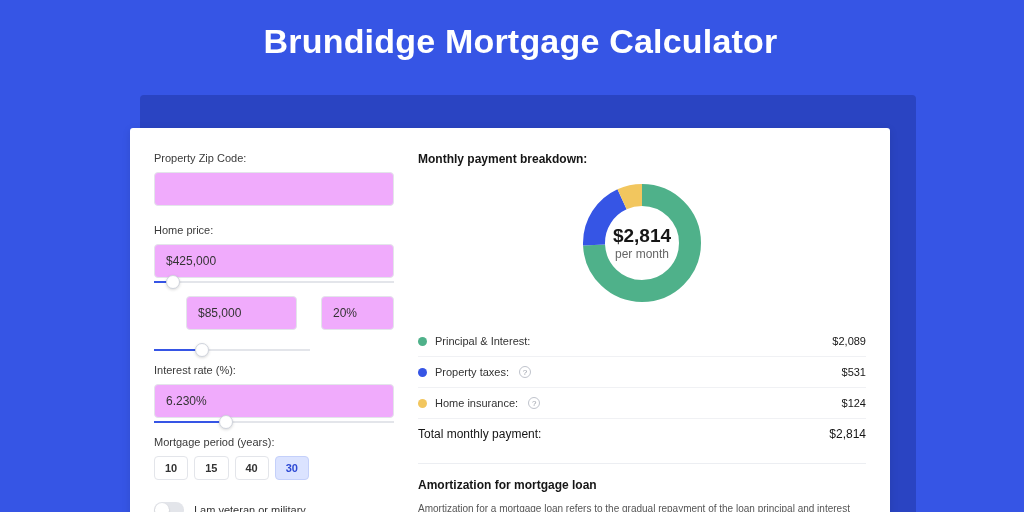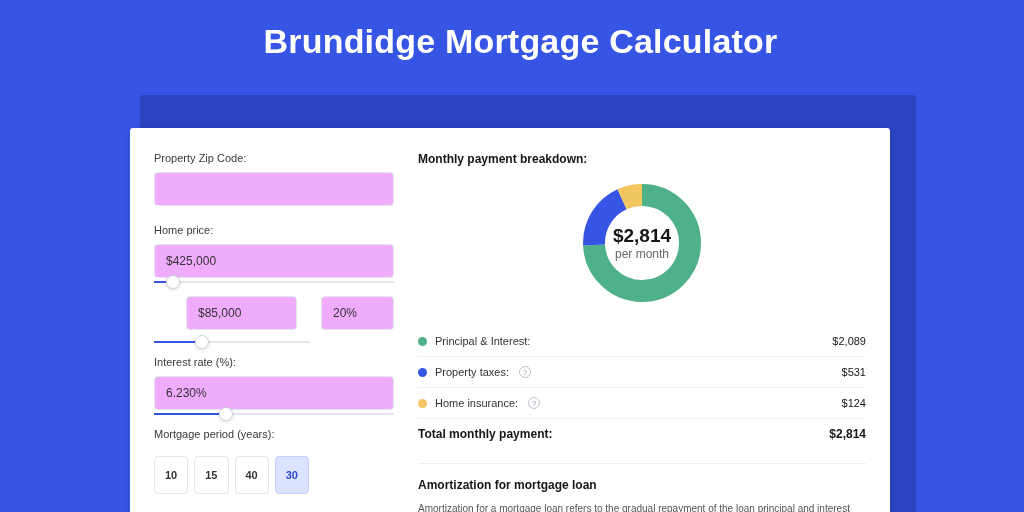--- a/index.html
+++ b/index.html
@@ -78,34 +78,33 @@
     position: absolute;
     bottom: -11px;
     width: 14px;
     height: 14px;
     border-radius: 50%;
     background: #fff;
     border: 1px solid #d0d4dd;
     box-shadow: 0 1px 3px rgba(0,0,0,0.15);
   }
   .dp-row { display: flex; gap: 8px; }
-  .dp-row .input-wrap:first-child { flex: 1; margin-bottom: 8px; padding-left: 32px; }
-  .dp-row .input-wrap:last-child { width: 89px; margin-bottom: 0; padding-left: 16px; }
+  .dp-row .input-wrap:first-child { flex: 1; margin-bottom: 0; padding-left: 32px; }
+  .dp-row .input-wrap:last-child { width: 89px; margin-bottom: 16px; padding-left: 16px; }
   .dp-group { margin-bottom: 18px; position: relative; }
   .period-row { display: flex; gap: 6px; }
   .period-btn {
     border: 1px solid #e3e5ea;
     border-radius: 4px;
-    padding: 12px 10px;
+    padding: 5px 10px;
     font-size: 11px;
     font-weight: 600;
     color: #333;
     background: #fff;
     cursor: pointer;
-    margin-top: 8px;
   }
   .period-btn.active {
     background: #dbe3ff;
     border-color: #c4d0fa;
     color: #2d49d4;
   }
   .toggle-row {
     display: flex;
     align-items: center;
     gap: 10px;
@@ -161,21 +160,21 @@
   }
   .legend-row:last-of-type { border-bottom: none; }
   .legend-left { display: flex; align-items: center; gap: 8px; }
   .dot { width: 9px; height: 9px; border-radius: 50%; flex-shrink: 0; }
   .legend-label { color: #333; }
   .legend-value { font-weight: 400; color: #161616; }
   .total-row {
     display: flex;
     justify-content: space-between;
     font-size: 12px;
-    font-weight: 700;
+    font-weight: 400;
     padding-top: 8px;
     color: #161616;
   }
   .help-icon {
     display: inline-flex;
     align-items: center;
     justify-content: center;
     width: 12px;
     height: 12px;
     border: 1px solid #bfc3cc;

